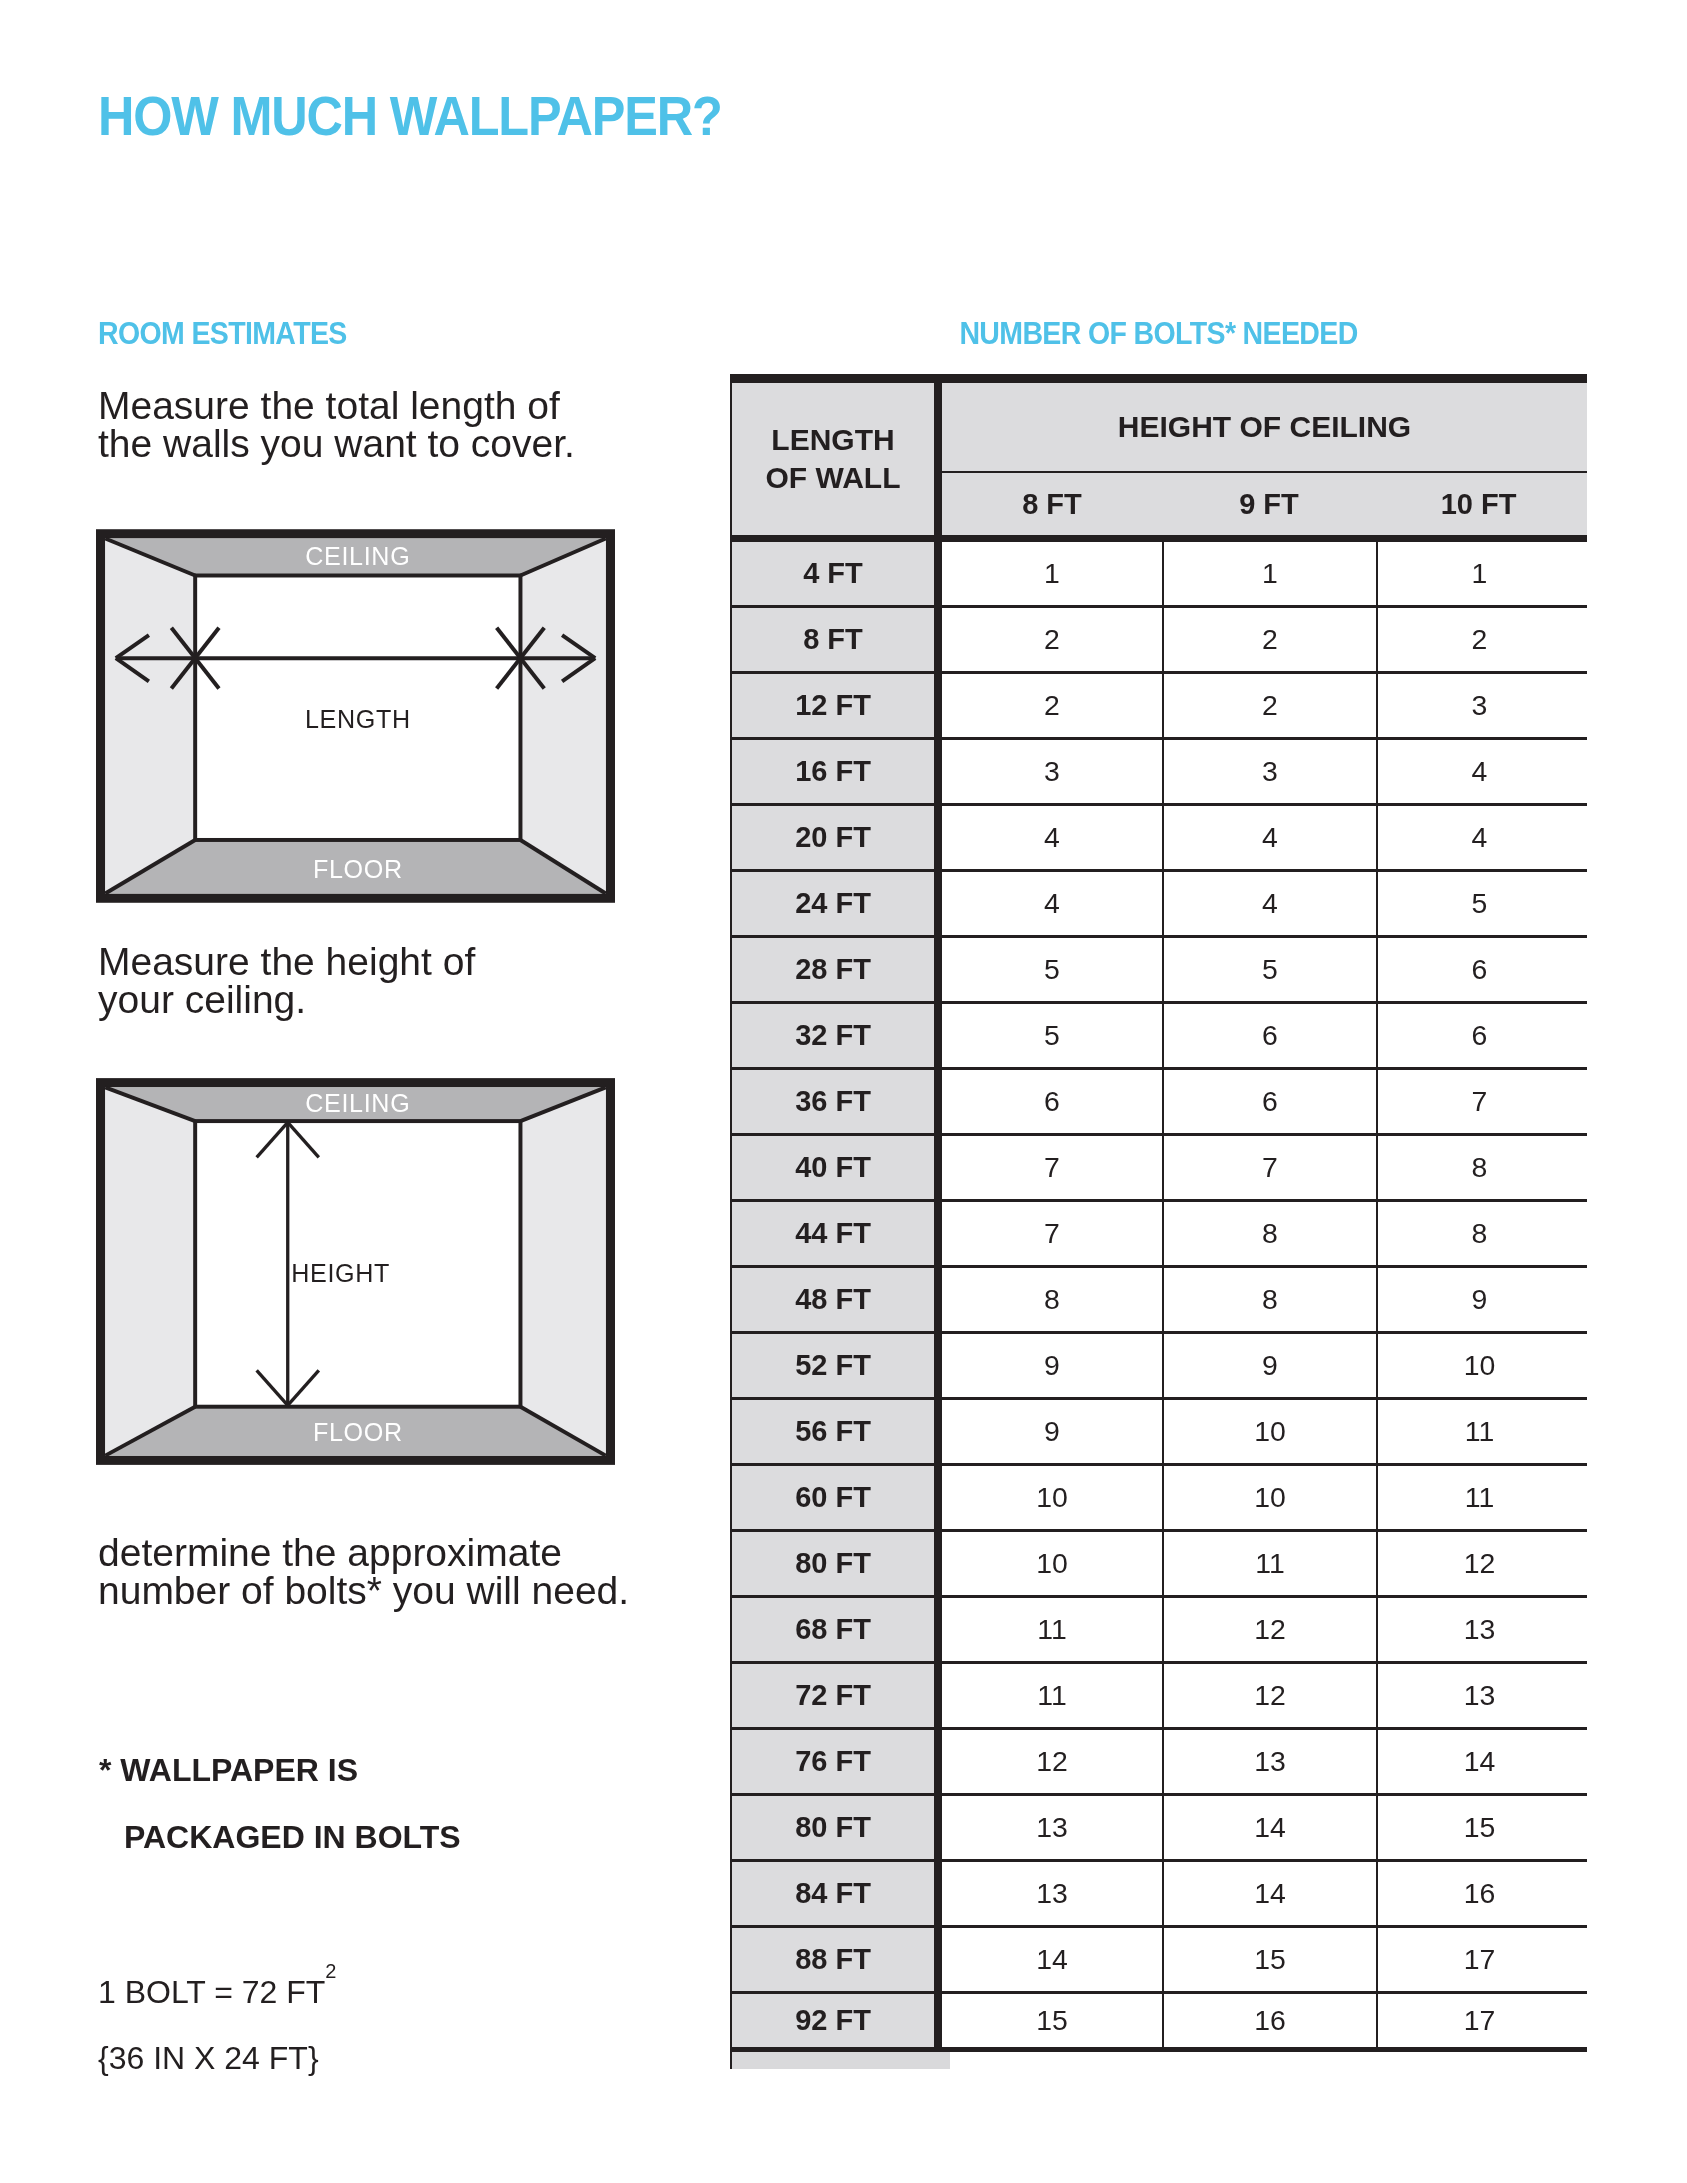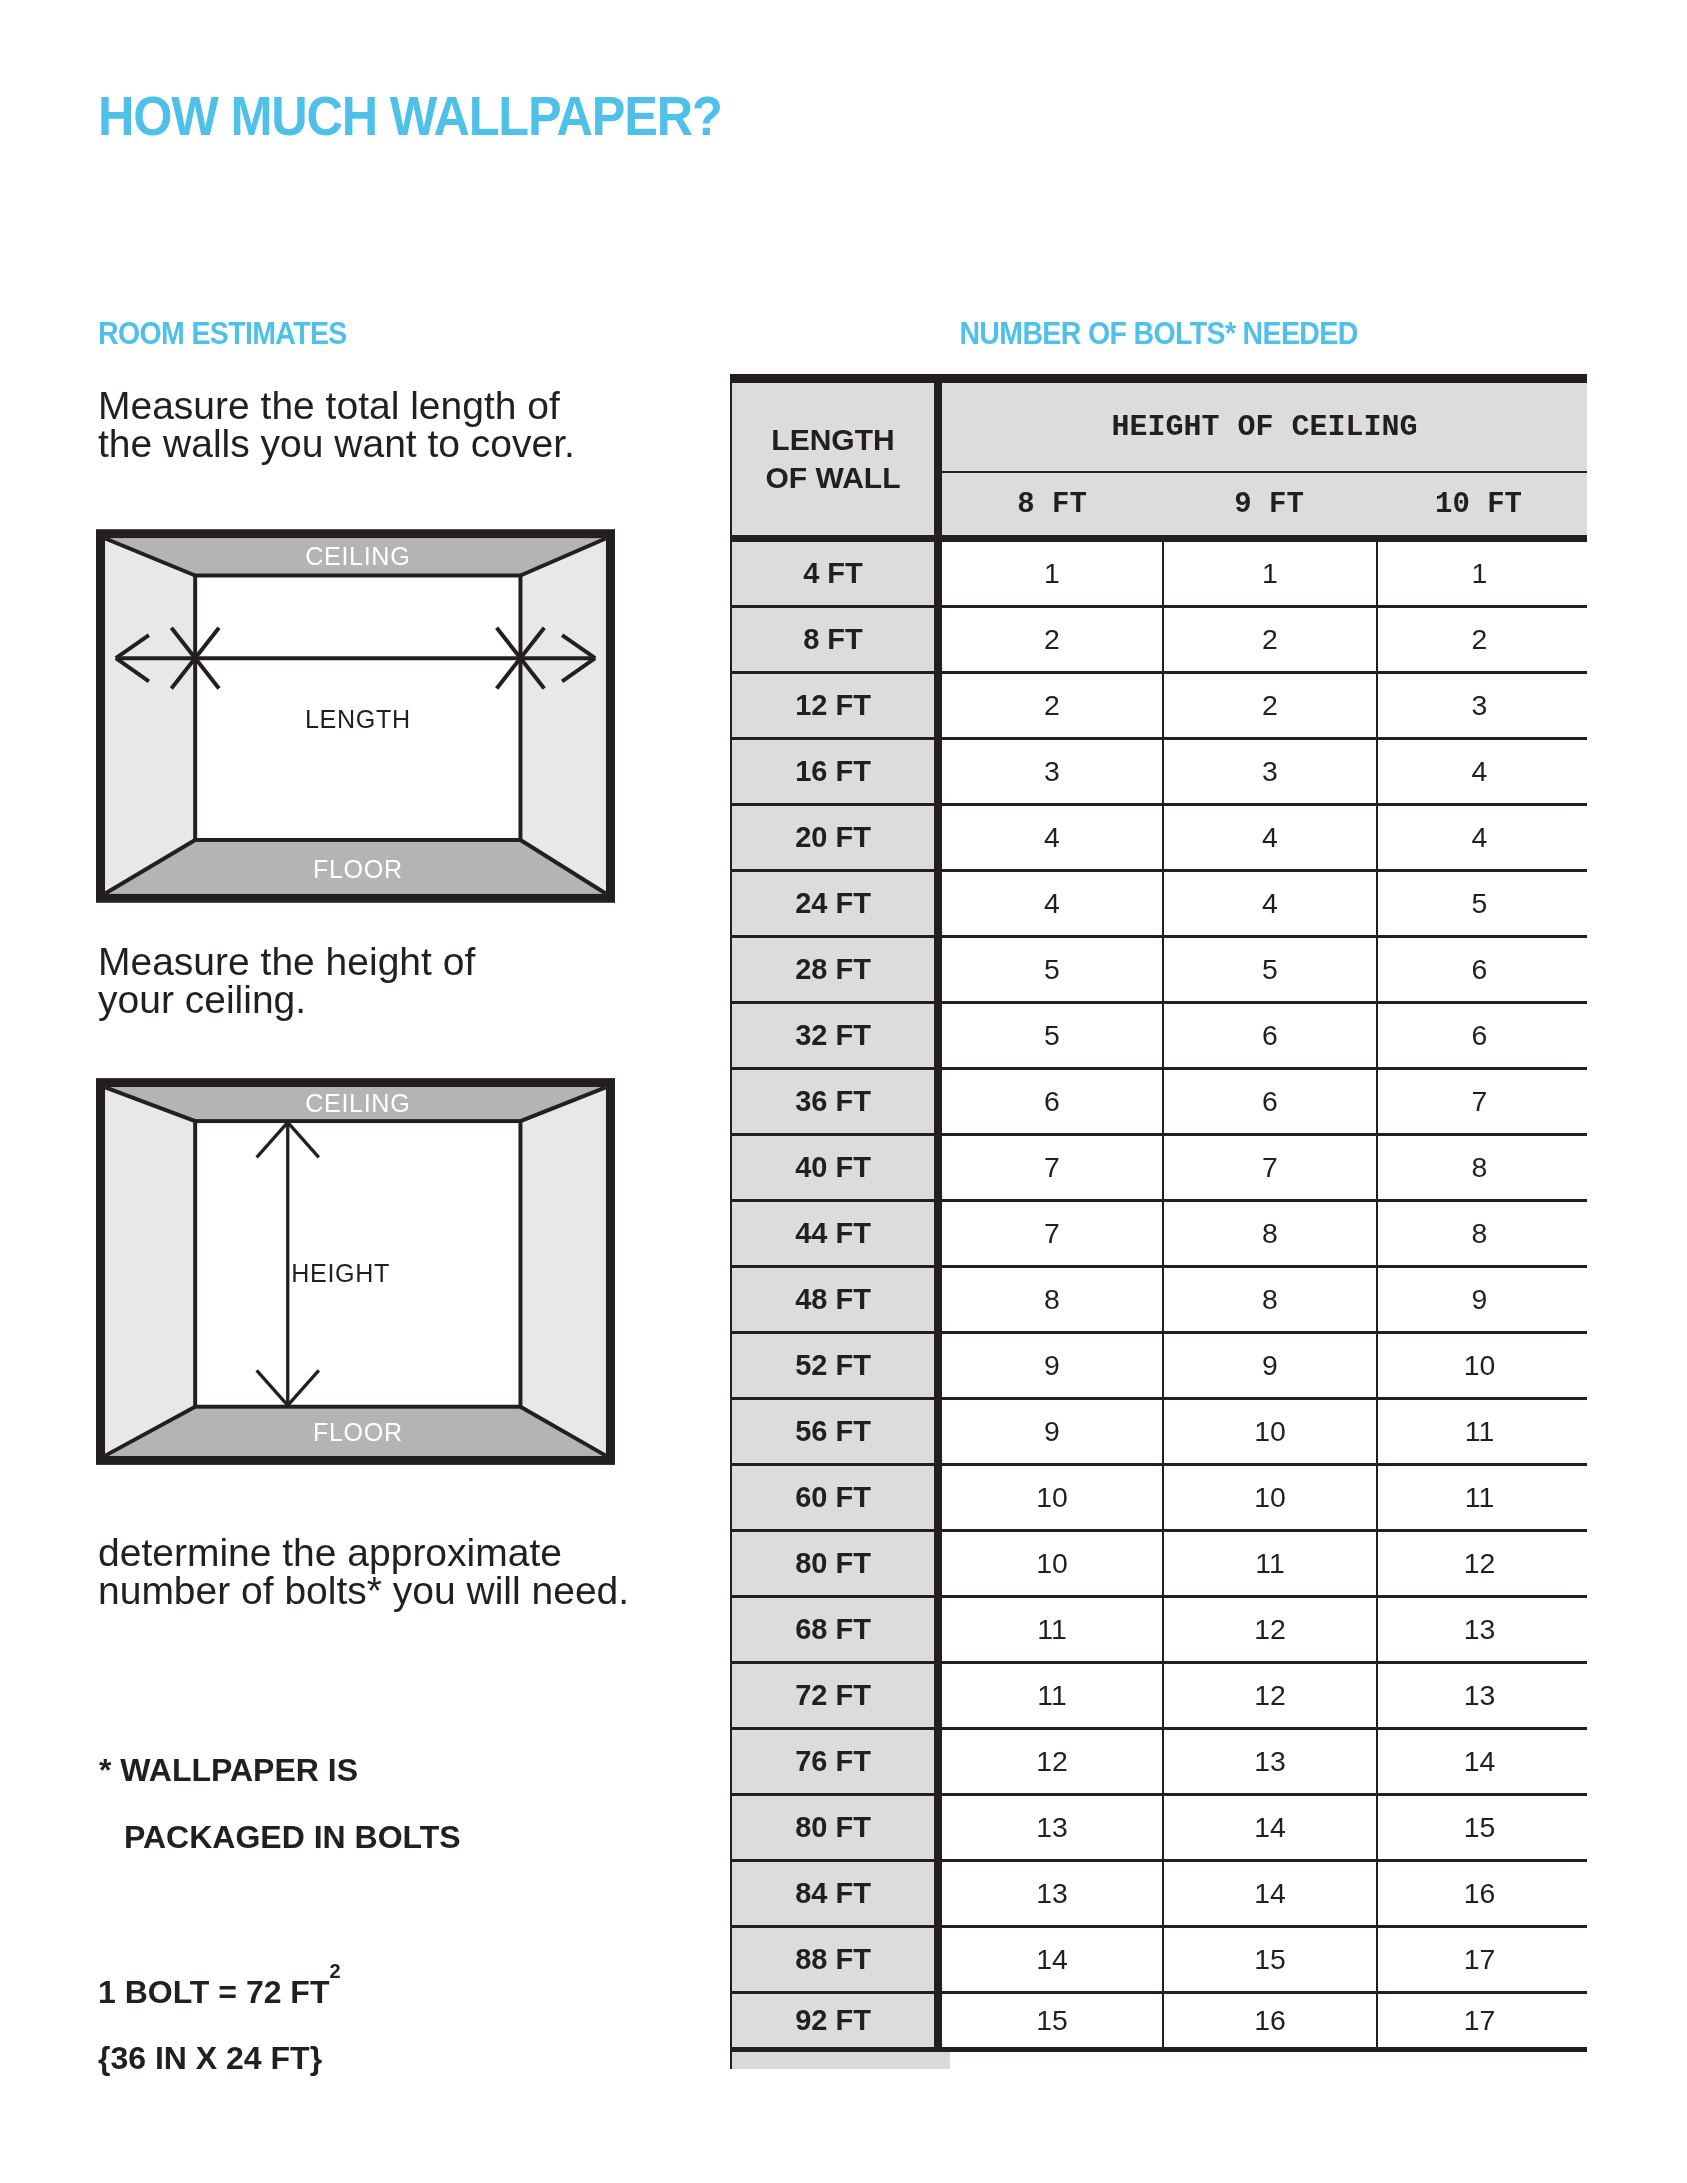--- a/index.html
+++ b/index.html
@@ -51,36 +51,36 @@
     font-family:"Liberation Sans", sans-serif;
     font-size:38px;letter-spacing:1px;
   }
   .footnote{
     position:absolute;left:99px;top:1737px;
     font-size:32px;font-weight:bold;line-height:67px;white-space:nowrap;
   }
   .footnote .indent{padding-left:25px;}
   .bolt-spec{
     position:absolute;left:98px;top:1938px;
-    font-size:32px;font-weight:bold;line-height:66px;white-space:nowrap;
+    font-size:32px;font-weight:normal;line-height:66px;white-space:nowrap;
   }
   .bolt-spec sup{font-size:20px;vertical-align:38%;}
   
   .bolts-table{
     position:absolute;left:730px;top:374px;width:857px;
     border-left:2px solid var(--ink);
   }
   .t-topbar{height:9.3px;background:var(--ink);}
   .t-header{display:flex;height:152px;background:var(--header-gray);}
   .t-h-left{
     width:210px;border-right:8px solid var(--ink);
     display:flex;flex-direction:column;justify-content:center;align-items:center;
     font-size:30px;font-weight:bold;line-height:38px;text-align:center;
   }
-  .t-h-right{flex:1;display:flex;flex-direction:column;font-family:Liberation Mono, monospace;}
+  .t-h-right{flex:1;display:flex;flex-direction:column;}
   .t-hoc{
     height:90px;border-bottom:2px solid var(--ink);
     display:flex;align-items:center;justify-content:center;
     font-size:30px;font-weight:bold;letter-spacing:0px;
   }
   .t-cols{flex:1;display:flex;}
   .t-col-h{
     display:flex;align-items:center;justify-content:center;
     font-size:29px;font-weight:bold;
   }

